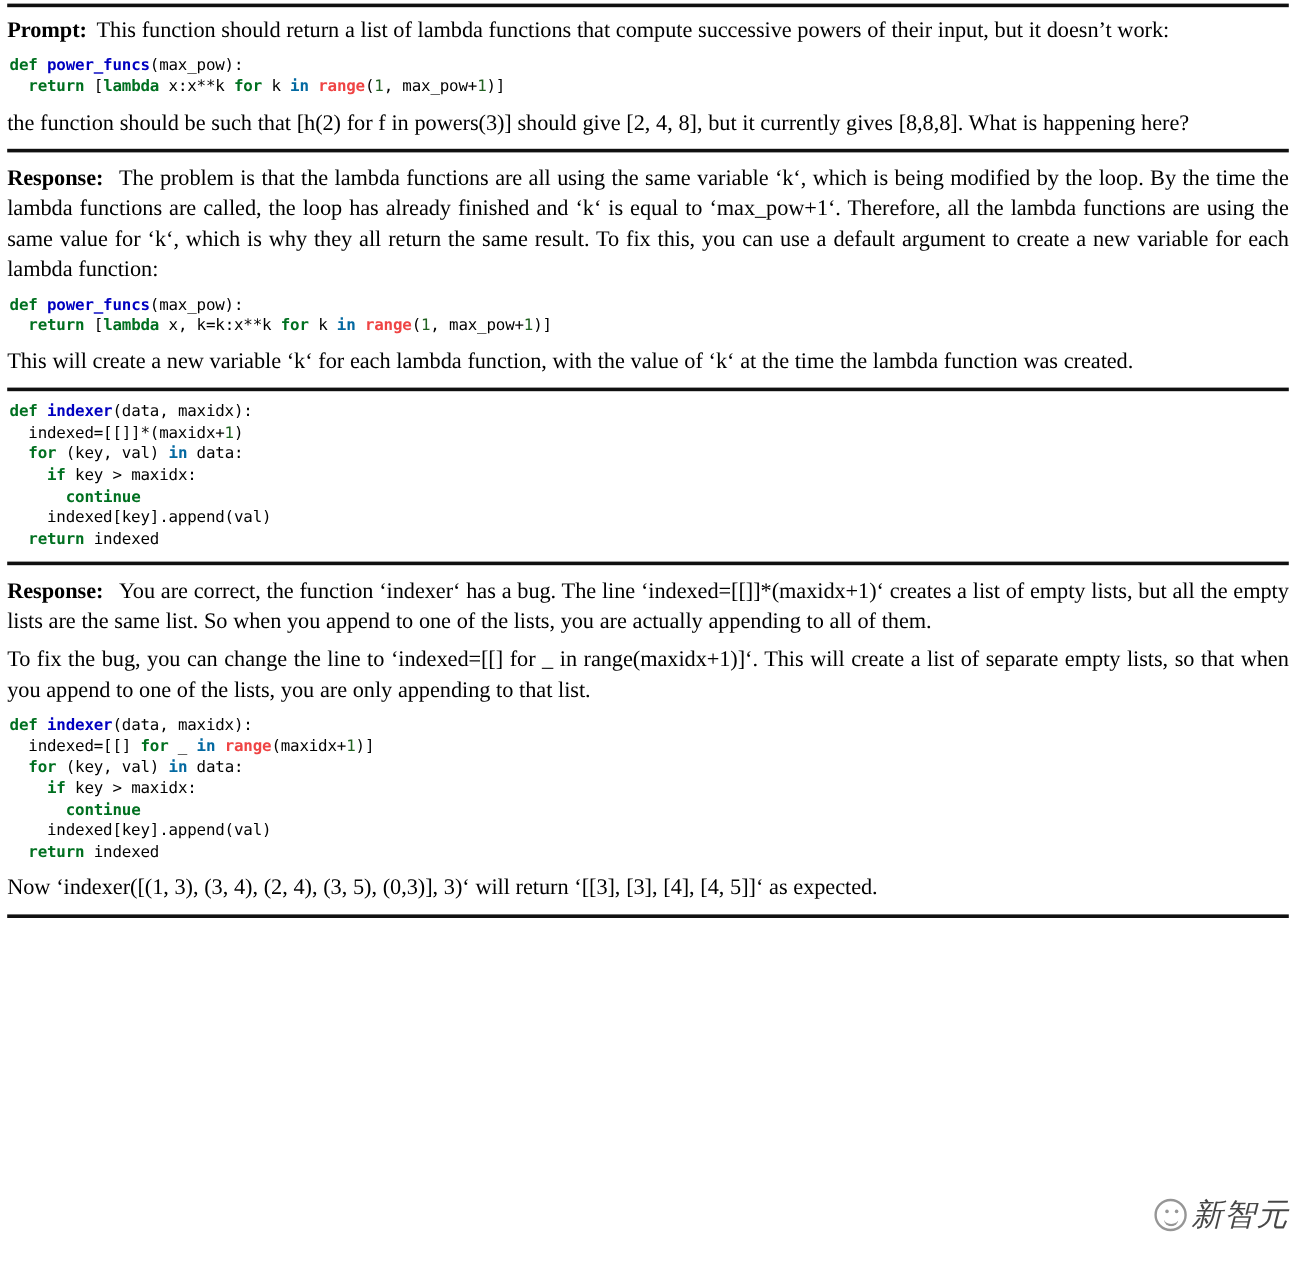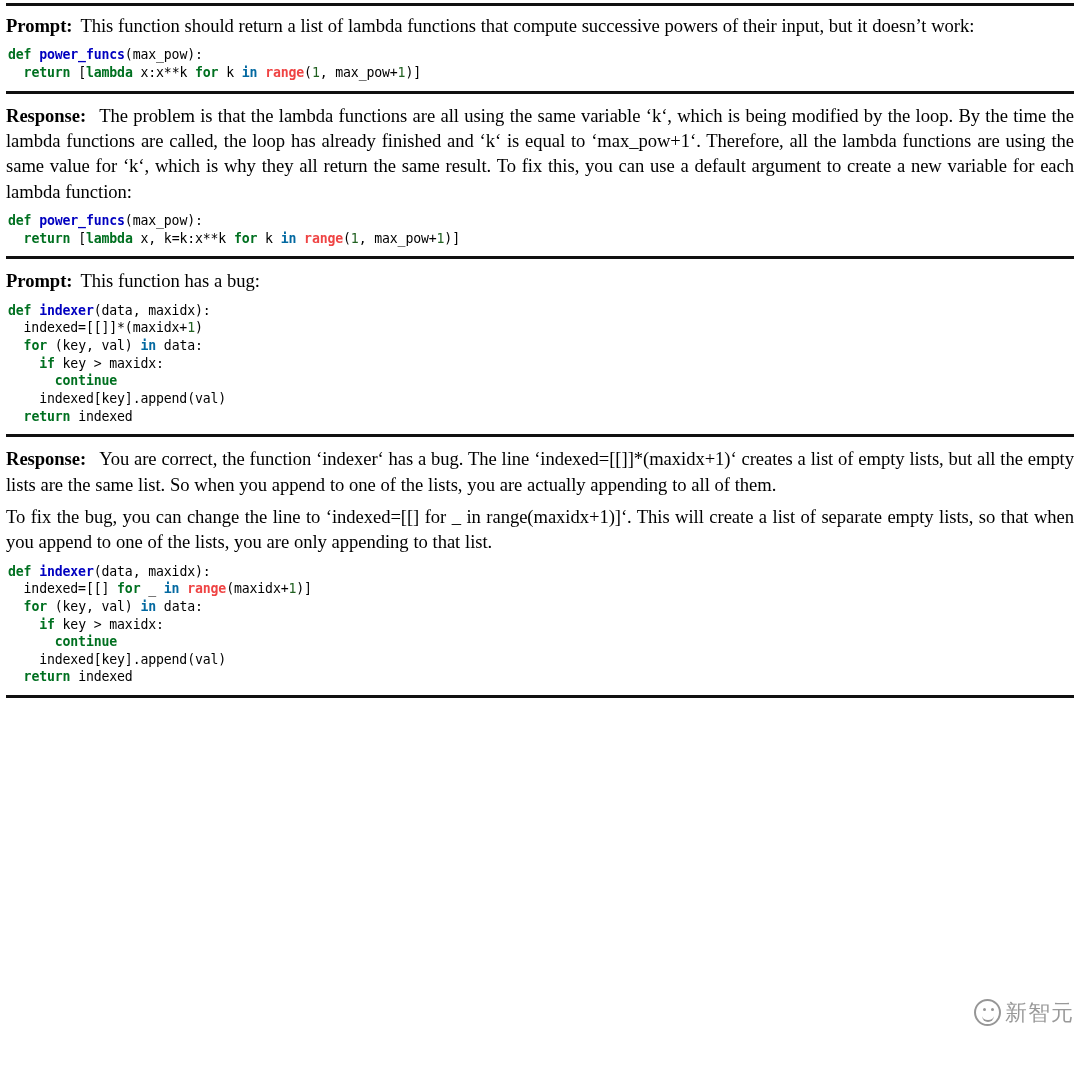--- a/index.html
+++ b/index.html
@@ -101,50 +101,52 @@
   .wm-face::after  { left: 15px; }
   .wm-smile {
     position: absolute;
     left: 6px; top: 12px;
     width: 12px; height: 7px;
     border-bottom: 2px solid #6f6f6f;
     border-radius: 0 0 12px 12px;
   }
   .wm-text {
     font-family: "DejaVu Sans", sans-serif;
-    font-size: 22px;
-    color: #737373;
+    font-size: 26px;
+    color: #000000;
     letter-spacing: 1px;
     line-height: 1;
+    font-style: italic;
   }
 </style>
 </head>
 <body>
 
 <div class="page">
 
   <div class="rule rule-top"></div>
 
   <p class="para"><span class="lead">Prompt:</span><span class="lead-gap"></span><span>This function should return a list of lambda functions that compute successive powers of their input, but it doesn’t work:</span></p>
 
   <pre class="code"><span class="k">def</span><span> </span><span class="nf">power_funcs</span><span>(max_pow):</span>
 <span>  </span><span class="k">return</span><span> [</span><span class="k">lambda</span><span> x:x**k </span><span class="k">for</span><span> k </span><span class="ow">in</span><span> </span><span class="kb">range</span><span>(</span><span class="mi">1</span><span>, max_pow+</span><span class="mi">1</span><span>)]</span></pre>
 
+  <p class="para">the function should be such that [h(2) for f in powers(3)] should give [2, 4, 8], but it currently gives [8,8,8]. What is happening here?</p>
 
   <div class="rule rule-sep"></div>
 
   <p class="para"><span class="lead">Response:</span><span class="lead-gap-wide"></span><span>The problem is that the lambda functions are all using the same variable ‘k‘, which is being modified by the loop. By the time the lambda functions are called, the loop has already finished and ‘k‘ is equal to ‘max_pow+1‘. Therefore, all the lambda functions are using the same value for ‘k‘, which is why they all return the same result. To fix this, you can use a default argument to create a new variable for each lambda function:</span></p>
 
   <pre class="code"><span class="k">def</span><span> </span><span class="nf">power_funcs</span><span>(max_pow):</span>
 <span>  </span><span class="k">return</span><span> [</span><span class="k">lambda</span><span> x, k=k:x**k </span><span class="k">for</span><span> k </span><span class="ow">in</span><span> </span><span class="kb">range</span><span>(</span><span class="mi">1</span><span>, max_pow+</span><span class="mi">1</span><span>)]</span></pre>
 
+  <p class="para">This will create a new variable ‘k‘ for each lambda function, with the value of ‘k‘ at the time the lambda function was created.</p>
 
   <div class="rule rule-sep"></div>
 
-  <p class="para nojust"><span class="lead">Prompt:</span><span class="lead-gap"></span><span>This function has a bug:</span></p>
 
   <pre class="code"><span class="k">def</span><span> </span><span class="nf">indexer</span><span>(data, maxidx):</span>
 <span>  indexed=[[]]*(maxidx+</span><span class="mi">1</span><span>)</span>
 <span>  </span><span class="k">for</span><span> (key, val) </span><span class="ow">in</span><span> data:</span>
 <span>    </span><span class="k">if</span><span> key &gt; maxidx:</span>
 <span>      </span><span class="k">continue</span>
 <span>    indexed[key].append(val)</span>
 <span>  </span><span class="k">return</span><span> indexed</span></pre>
 
 
@@ -156,20 +158,21 @@
 
 
   <pre class="code"><span class="k">def</span><span> </span><span class="nf">indexer</span><span>(data, maxidx):</span>
 <span>  indexed=[[] </span><span class="k">for</span><span> _ </span><span class="ow">in</span><span> </span><span class="kb">range</span><span>(maxidx+</span><span class="mi">1</span><span>)]</span>
 <span>  </span><span class="k">for</span><span> (key, val) </span><span class="ow">in</span><span> data:</span>
 <span>    </span><span class="k">if</span><span> key &gt; maxidx:</span>
 <span>      </span><span class="k">continue</span>
 <span>    indexed[key].append(val)</span>
 <span>  </span><span class="k">return</span><span> indexed</span></pre>
 
+  <p class="para nojust">Now ‘indexer([(1, 3), (3, 4), (2, 4), (3, 5), (0,3)], 3)‘ will return ‘[[3], [3], [4], [4, 5]]‘ as expected.</p>
 
   <div class="rule rule-sep"></div>
 
 
   <div class="watermark">
     <span class="wm-face">
         <span class="wm-smile"></span>
       </span>
     <span class="wm-text">新智元</span>
   </div>

